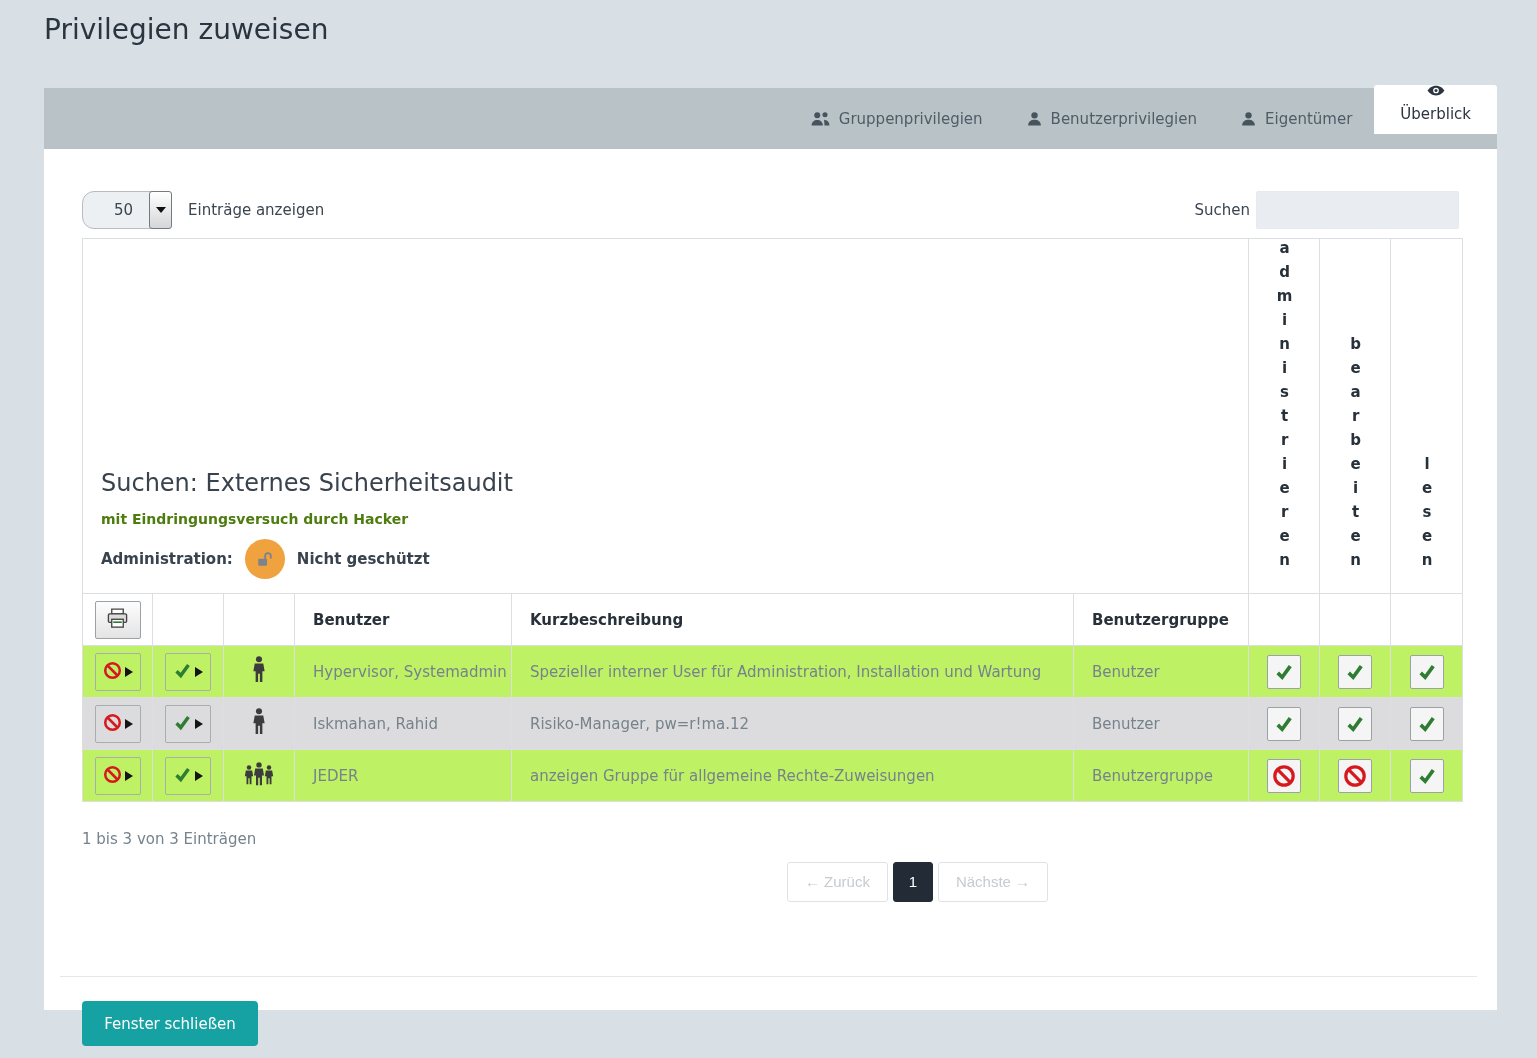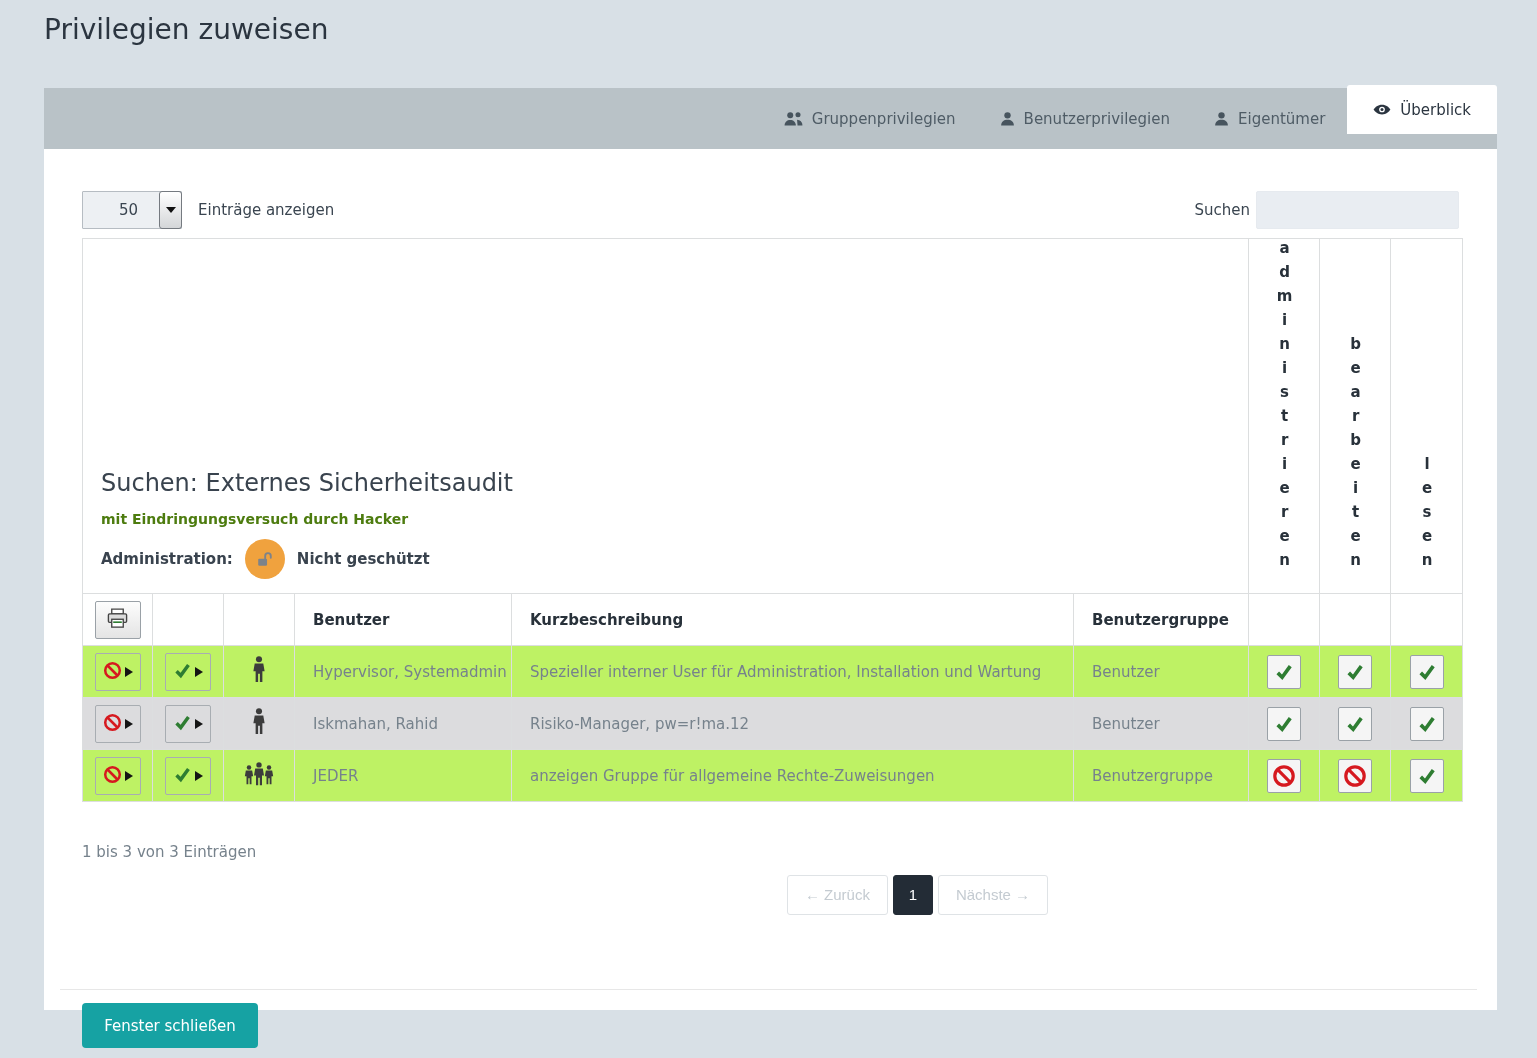--- a/index.html
+++ b/index.html
@@ -30,29 +30,30 @@
     display:flex; align-items:center; gap:9px;
     padding:0 22px; font-size:15px; color:#4f5c66; cursor:pointer;
     white-space:nowrap;
   }
   .tab .ticon { display:flex; color:#47545e; }
   .tab.active {
     background:#fff; color:#2b3540;
     margin-top:-3px; height:49px;
     border-radius:3px 3px 0 0;
     padding:0 26px;
+    flex-direction:column;
   }
   .tab.active .ticon { color:#2b3540; }
   
   .card-body { padding:42px 38px 0 38px; }
   .controls { display:flex; justify-content:space-between; align-items:center; height:38px; }
   .length-control { display:flex; align-items:center; gap:16px; }
   .select {
-    display:flex; width:100px; height:38px;
-    border:1px solid #b6bcc2; border-radius:1px; background:#edf0f3;
+    display:flex; width:90px; height:38px;
+    border:1px solid #b6bcc2; border-radius:12px; background:#edf0f3;
     cursor:pointer;
     padding-left:15px;
   }
   .select-value { flex:1; text-align:center; line-height:36px; font-size:15px; color:#3a4550; }
   .select-arrow {
     width:23px; margin:-1px -1px -1px 0;
     border:1px solid #757a80; border-radius:3px;
     background:linear-gradient(#ffffff,#d4d6d8);
     display:flex; align-items:center; justify-content:center;
   }
@@ -105,37 +106,37 @@
     background:linear-gradient(#fdfdfd,#e4e4e4);
     display:inline-flex; align-items:center; justify-content:center; cursor:pointer;
   }
   .status-btn {
     width:34px; height:34px; border:1px solid #9aa1a7; border-radius:2px;
     background:#f5f5f5; display:inline-flex; align-items:center; justify-content:center;
     cursor:pointer;
   }
   .rowicon { color:#3c3c3c; display:inline-flex; }
   
-  .table-info { margin-top:41px; font-size:15px; color:#76828c; }
+  .table-info { margin-top:28px; font-size:15px; color:#76828c; }
   .pagination {
     margin-top:14px; display:flex; justify-content:center; align-items:center; gap:5px;
     position:relative; left:147px;
   }
   .page-btn {
     height:40px; padding:0 17px; line-height:38px;
     border:1px solid #dfe3e6; border-radius:3px;
     background:#fff; color:#c4cbd1; font-size:15px; cursor:pointer;
   }
   .page-btn.current {
     width:40px; padding:0; text-align:center;
     background:#232c36; color:#fff; border:1px solid #232c36;
   }
   .divider { border-top:1px solid #e7e7e7; margin:74px -18px 0 -22px; }
   .close-btn {
-    margin-top:13px; width:176px; height:45px;
+    margin-top:24px; width:176px; height:45px;
     background:#16a2a3; border:none; border-radius:4px;
     color:#fff; font-size:15px; cursor:pointer;
     font-family:inherit;
   }
 </style>
 </head>
 <body>
 
 <svg class="defs" aria-hidden="true">
   <defs>

